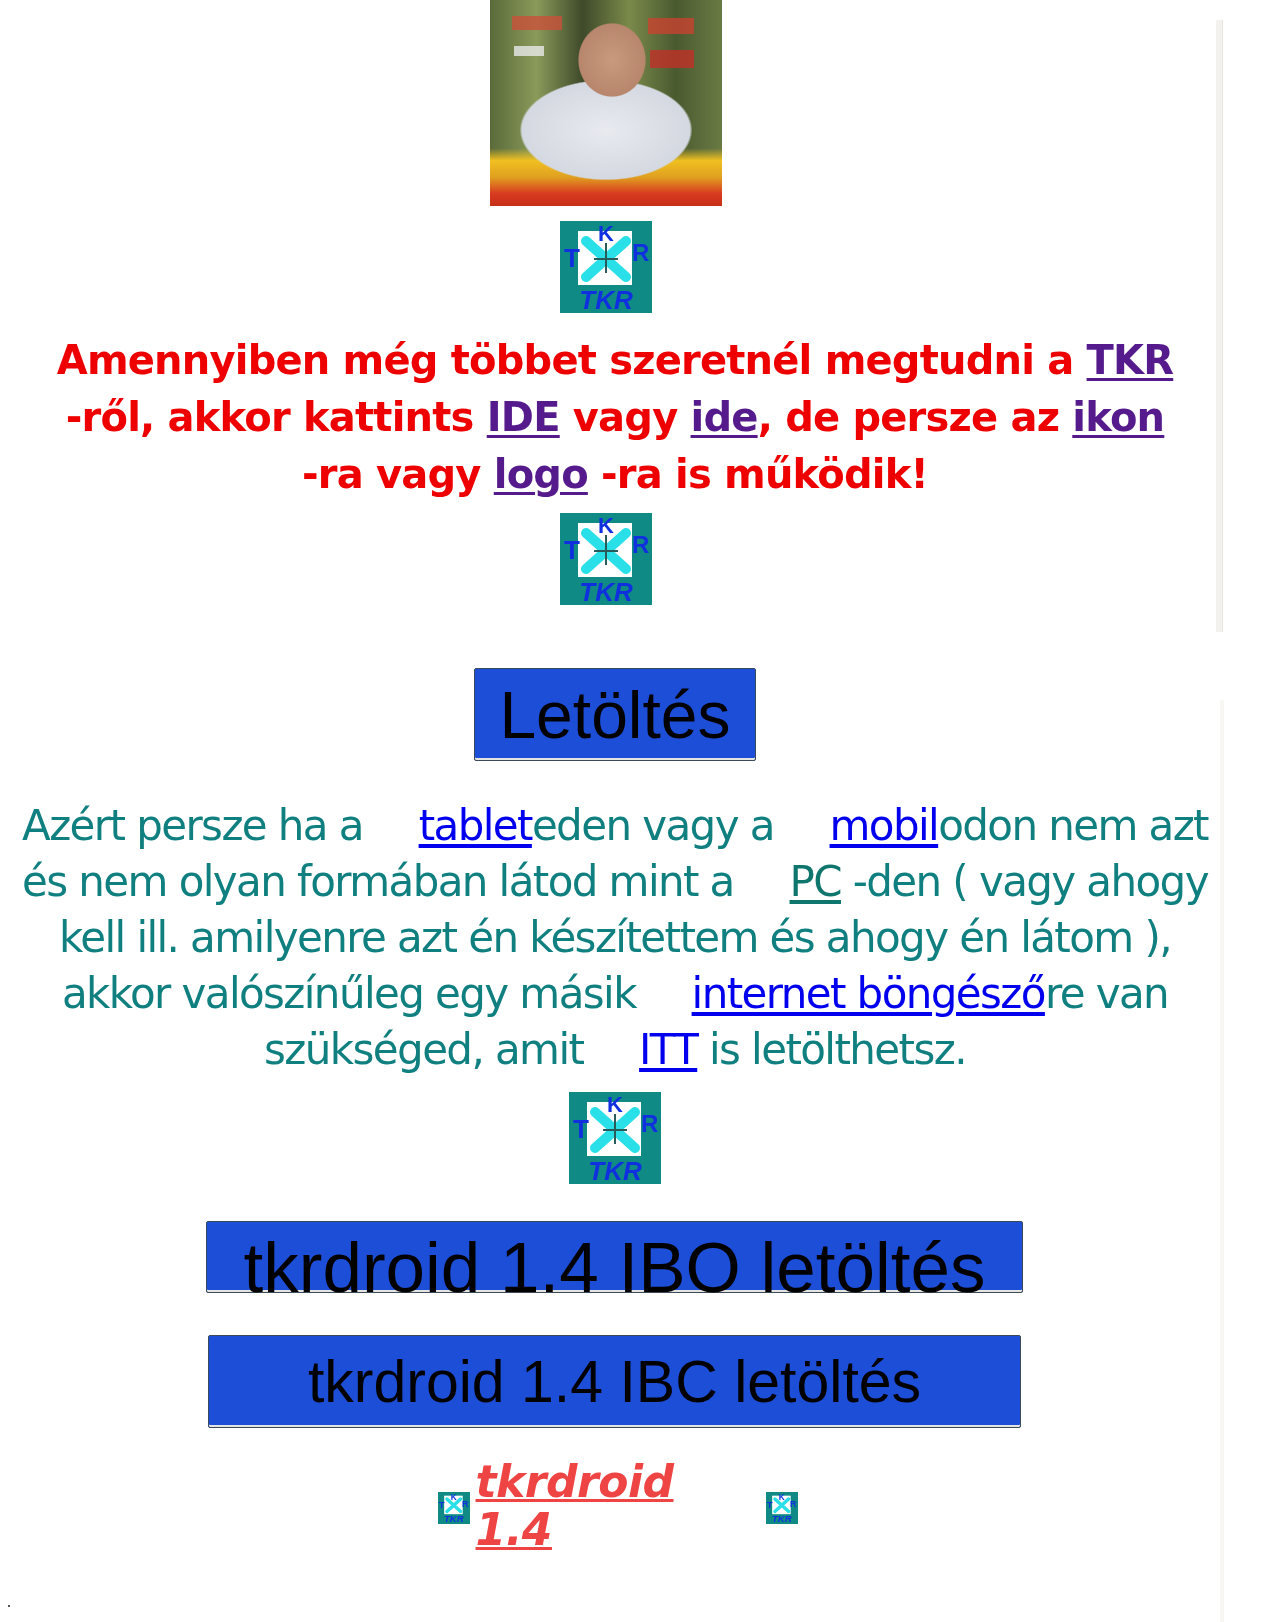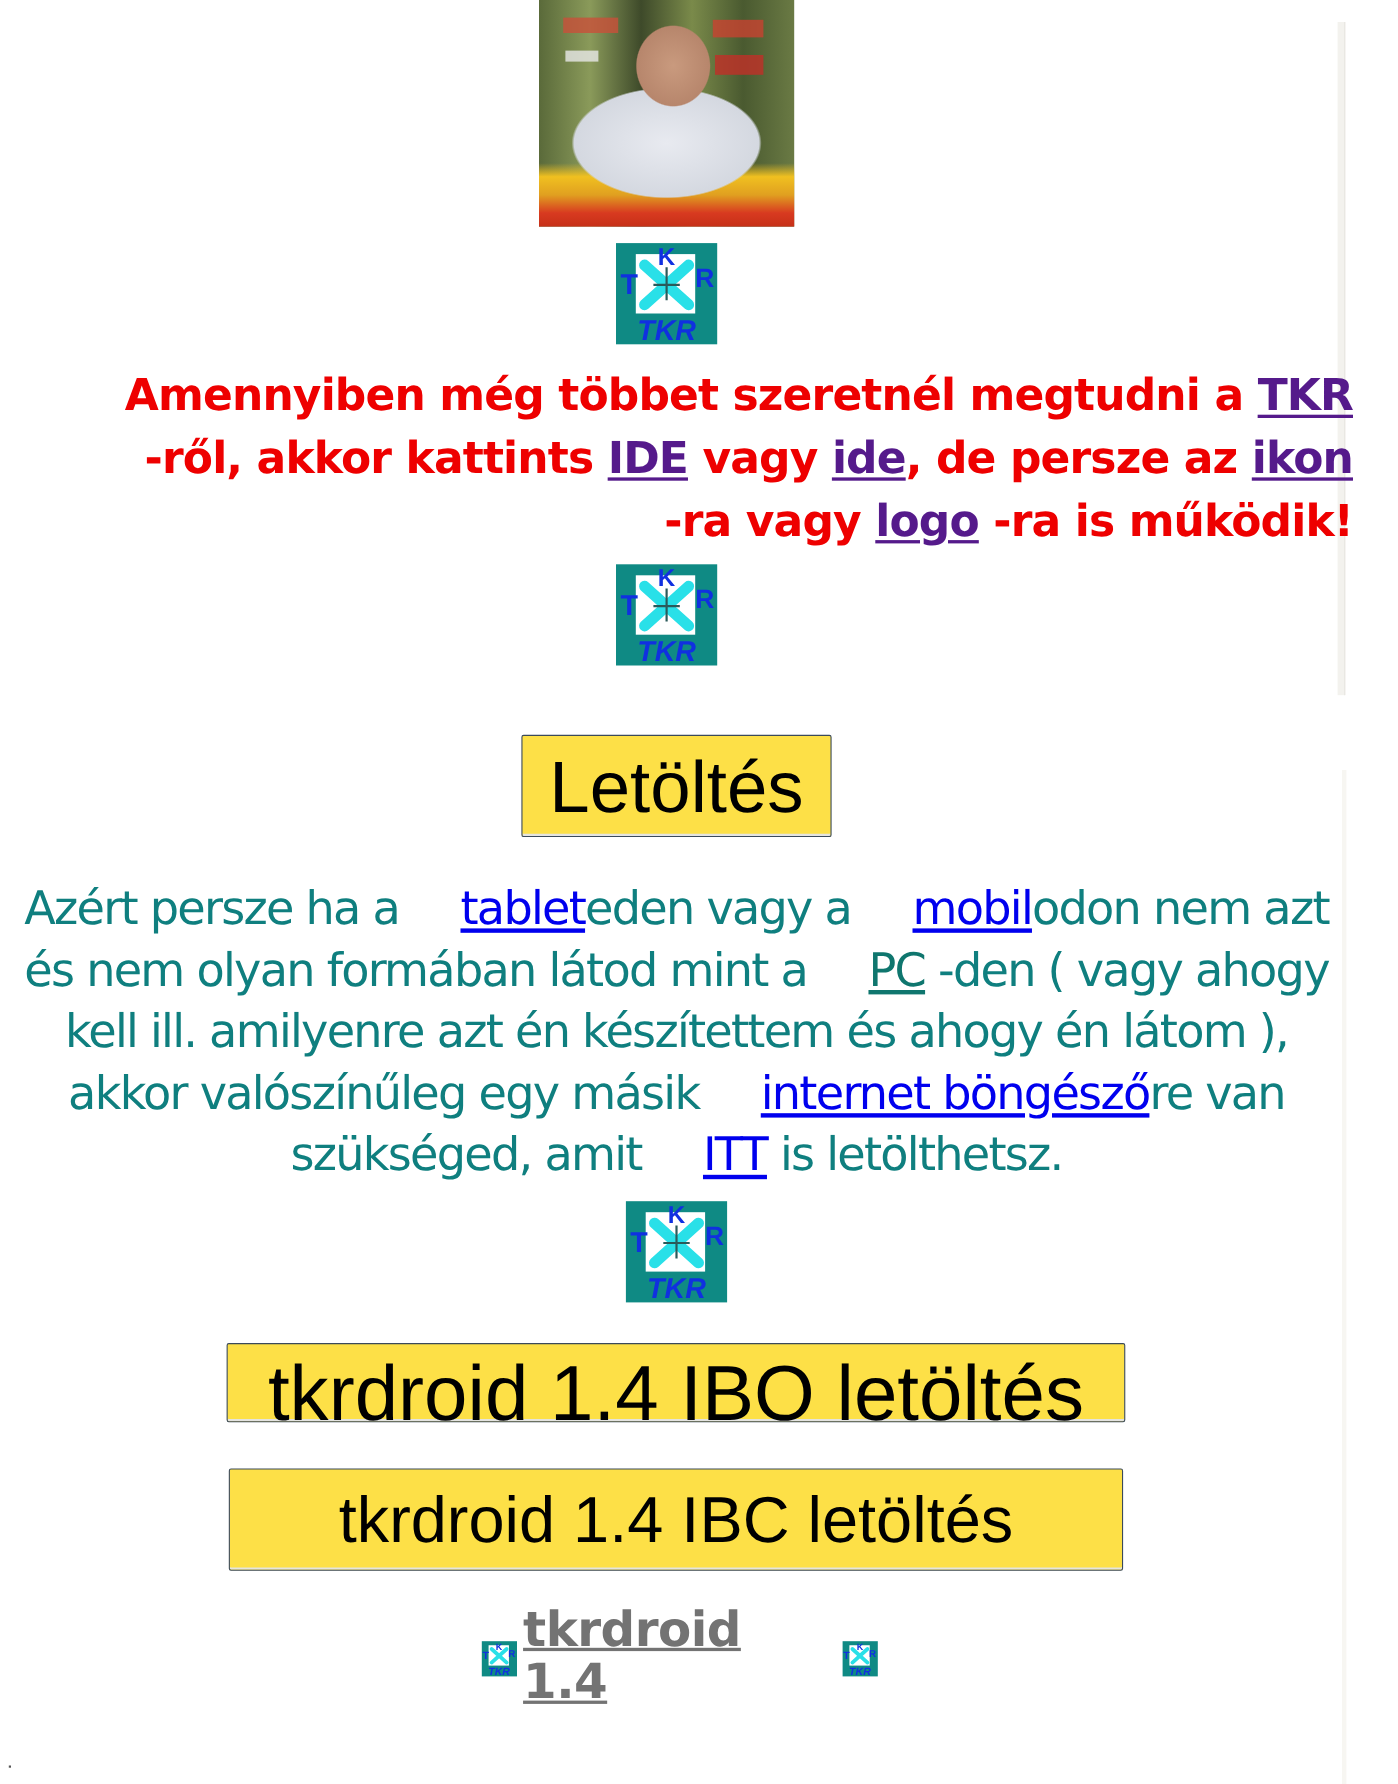--- a/index.html
+++ b/index.html
@@ -29,27 +29,26 @@
       position: absolute; width: 92px; height: 92px; background: #0f8a84;
     }
     .tkr-icon svg { width: 100%; height: 100%; display: block; }
 
     
     .headline {
       top: 332px; left: 0; width: 1230px;
       font-family: "DejaVu Sans", sans-serif; font-weight: bold;
       font-size: 40px; line-height: 57px; color: #ee0000;
       letter-spacing: -0.8px;
-      text-align: right;
     }
     .headline a { color: #551a8b; text-decoration: underline; text-decoration-thickness: 3px; text-underline-offset: 4px; }
 
     
     .btn {
-      position: absolute; background: #fde047; border: 1px solid #3b4a5a; border-radius: 2px;
+      position: absolute; background: #1d4ed8; border: 1px solid #3b4a5a; border-radius: 2px;
       font-family: "Liberation Sans", sans-serif; color: #000; text-align: center;
       box-sizing: border-box; padding: 0; cursor: pointer;
       box-shadow: inset 0 -2px 0 #e4e4e0;
     }
     .btn-letoltes { left: 474px; top: 668px; width: 282px; height: 93px; font-size: 66px; line-height: 90px; }
     .btn-ibo { left: 206px; top: 1221px; width: 817px; height: 72px; font-size: 71px; line-height: 92px; }
     .btn-ibc { left: 208px; top: 1335px; width: 813px; height: 93px; font-size: 59px; line-height: 92px; }
 
     
     .para {
@@ -61,22 +60,22 @@
     .para a.visited { color: #0f766e; }
 
     
     .bottom-link {
       position: absolute; top: 1482px; left: 438px; width: 360px; height: 48px;
       display: flex; align-items: center; justify-content: center;
     }
     .bottom-link .mini { width: 32px; height: 32px; background: #0f8a84; position: relative; top: 2px; }
     .bottom-link .mini svg { width: 100%; height: 100%; display: block; }
     .bottom-link a {
-      font-family: "DejaVu Sans", sans-serif; font-weight: bold; 
-      font-size: 44px; color: #737373; text-decoration: underline; text-decoration-thickness: 3px;
+      font-family: "DejaVu Sans", sans-serif; font-weight: bold; font-style: italic;
+      font-size: 44px; color: #ef4444; text-decoration: underline; text-decoration-thickness: 3px;
       margin: 0 6px; letter-spacing: -0.5px; line-height: 48px;
     }
 
     .scroll-track-line {
       position: absolute; left: 1216px; top: 20px; width: 6px; height: 612px;
       background: #f3f2ee; border-right: 1px solid #e6e5e0;
     }
     .scroll-track-line2 {
       position: absolute; left: 1220px; top: 700px; width: 4px; height: 922px;
       background: #f7f6f2;

